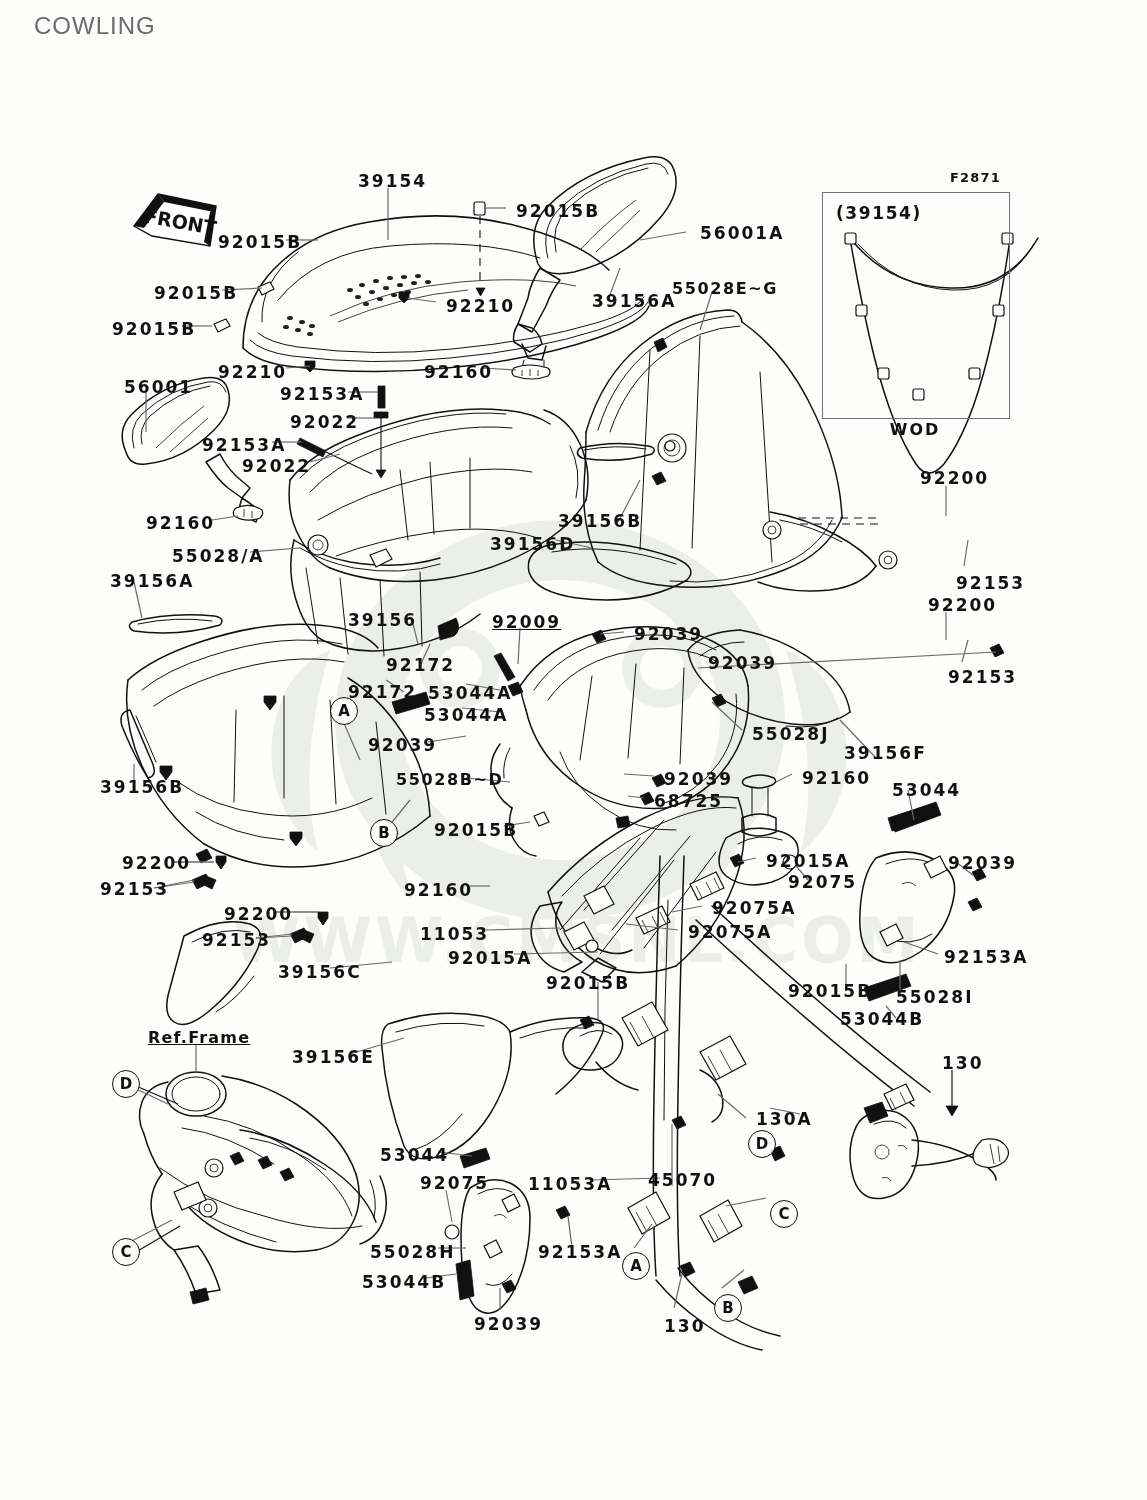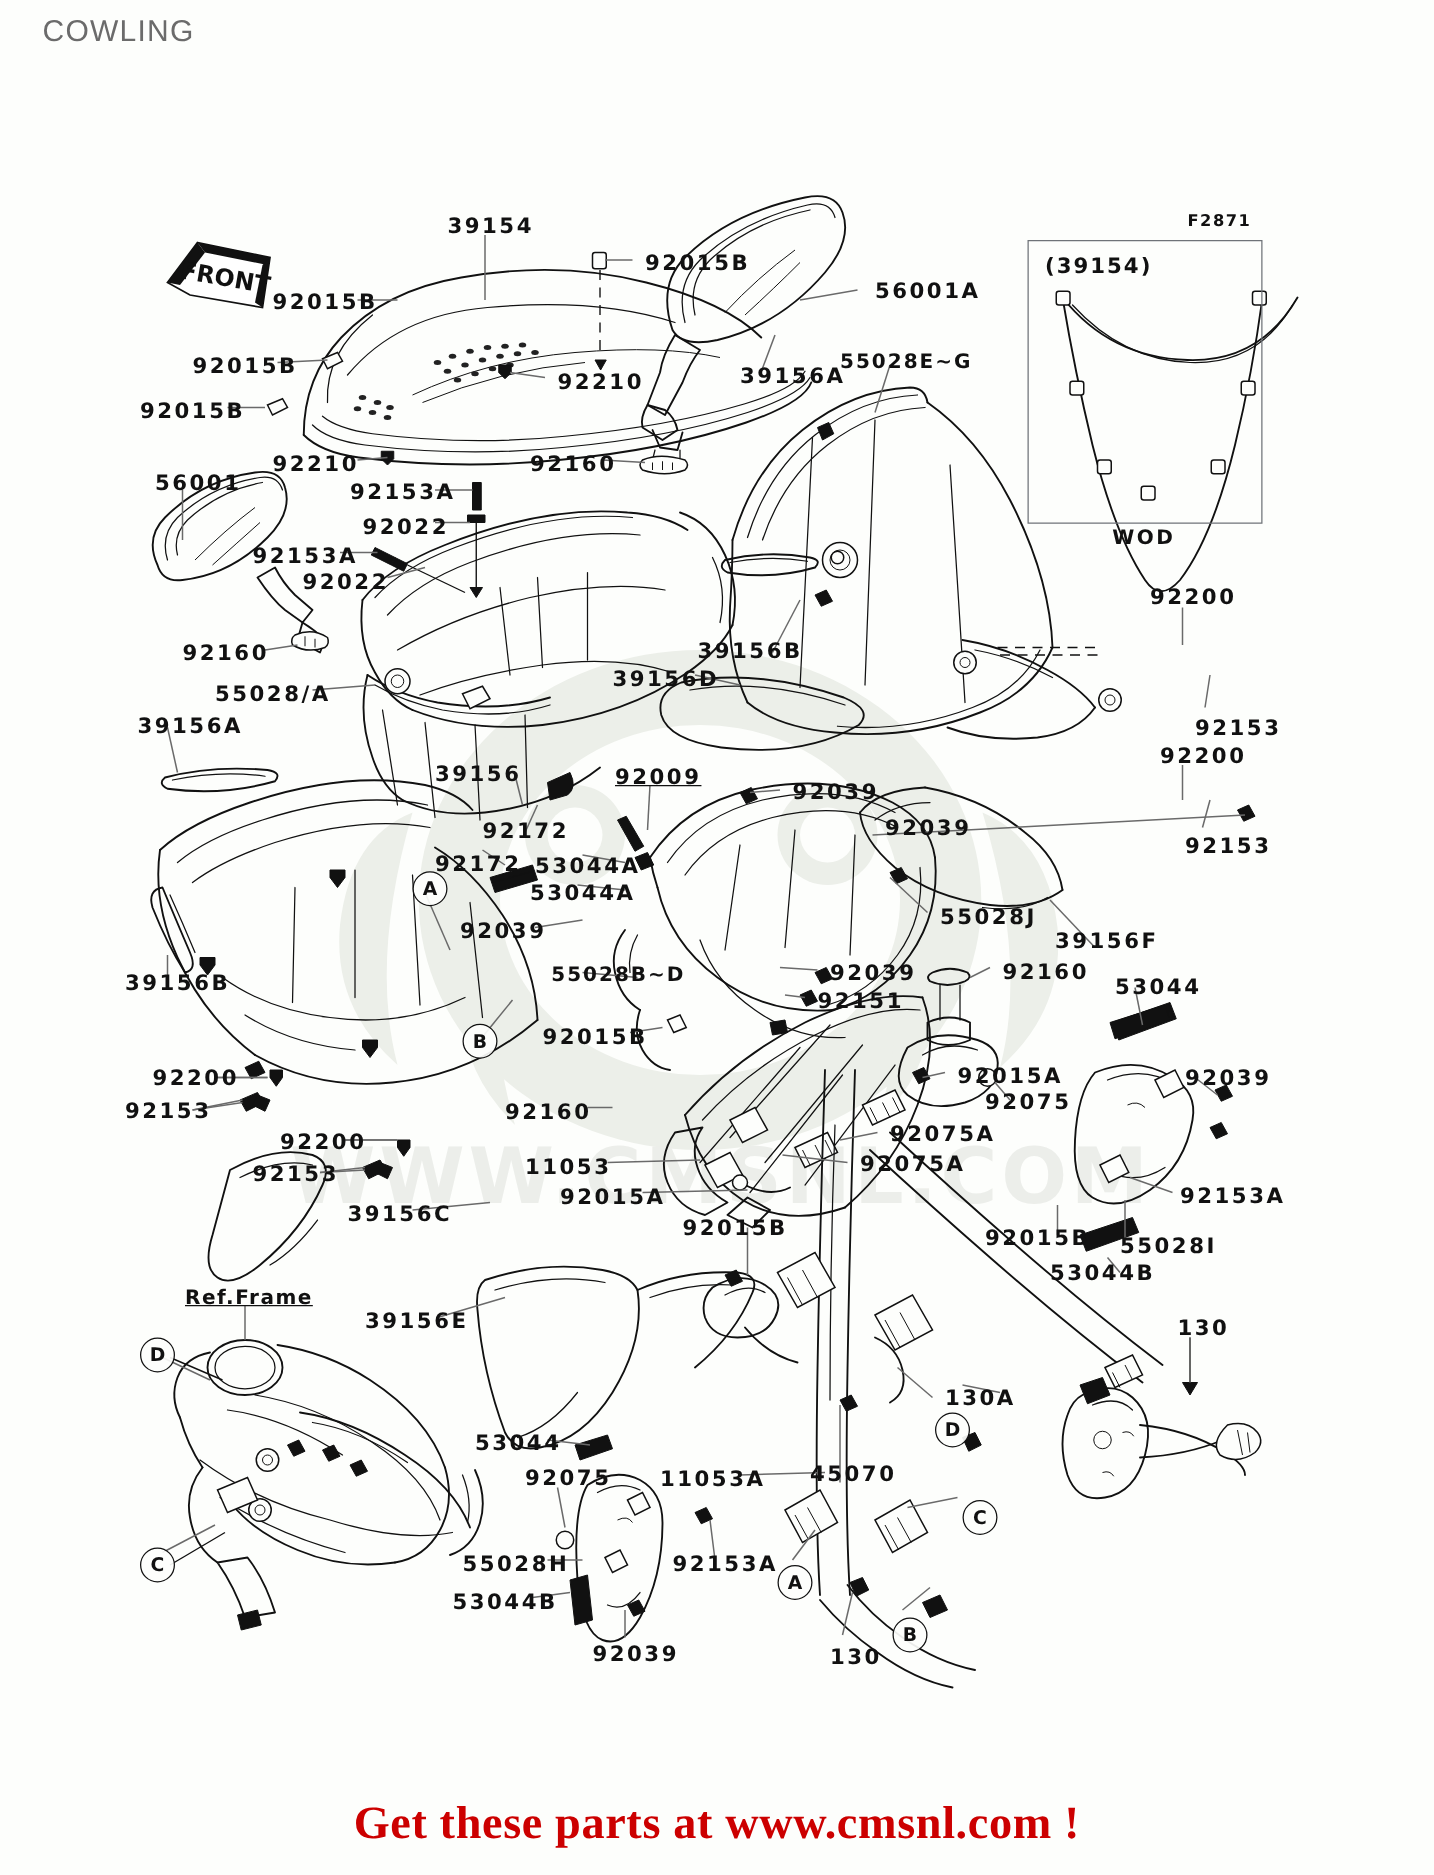--- a/index.html
+++ b/index.html
@@ -589,21 +589,20 @@
     </svg>
   </div>
 
   <div class="page-title">COWLING</div>
 
   <div class="inset-code">F2871</div>
   <div class="inset-box"></div>
   <div class="inset-num">(39154)</div>
   <div class="inset-cap">WOD</div>
 
-  <div class="footer">Get these parts at www.cmsnl.com !</div>
 
   <div id="labels">
       <div class="lbl" style="left: 358px; top: 173px;">39154</div>
       <div class="lbl" style="left: 516px; top: 203px;">92015B</div>
       <div class="lbl" style="left: 700px; top: 225px;">56001A</div>
       <div class="lbl" style="left: 218px; top: 234px;">92015B</div>
       <div class="lbl" style="left: 154px; top: 285px;">92015B</div>
       <div class="lbl" style="left: 446px; top: 298px;">92210</div>
       <div class="lbl" style="left: 592px; top: 293px;">39156A</div>
       <div class="lbl sm" style="left: 672px; top: 281px; text-align: center;">55028E~G</div>
@@ -632,22 +631,22 @@
       <div class="lbl" style="left: 428px; top: 685px;">53044A</div>
       <div class="lbl" style="left: 948px; top: 669px;">92153</div>
       <div class="lbl" style="left: 424px; top: 707px;">53044A</div>
       <div class="lbl" style="left: 368px; top: 737px;">92039</div>
       <div class="lbl" style="left: 752px; top: 726px;">55028J</div>
       <div class="lbl" style="left: 844px; top: 745px;">39156F</div>
       <div class="lbl" style="left: 664px; top: 771px;">92039</div>
       <div class="lbl" style="left: 802px; top: 770px;">92160</div>
       <div class="lbl" style="left: 892px; top: 782px;">53044</div>
       <div class="lbl" style="left: 100px; top: 779px;">39156B</div>
-      <div class="lbl sm" style="left: 396px; top: 772px; margin-left: 45px;">55028B~D</div>
-      <div class="lbl" style="left: 654px; top: 793px;">92151</div>
+      <div class="lbl sm" style="left: 396px; top: 772px;">55028B~D</div>
+      <div class="lbl" style="left: 654px; top: 793px;">68725</div>
       <div class="lbl" style="left: 434px; top: 822px;">92015B</div>
       <div class="lbl" style="left: 766px; top: 853px;">92015A</div>
       <div class="lbl" style="left: 788px; top: 874px;">92075</div>
       <div class="lbl" style="left: 948px; top: 855px;">92039</div>
       <div class="lbl" style="left: 122px; top: 855px;">92200</div>
       <div class="lbl" style="left: 404px; top: 882px;">92160</div>
       <div class="lbl" style="left: 100px; top: 881px;">92153</div>
       <div class="lbl" style="left: 712px; top: 900px;">92075A</div>
       <div class="lbl" style="left: 224px; top: 906px;">92200</div>
       <div class="lbl" style="left: 420px; top: 926px;">11053</div>

